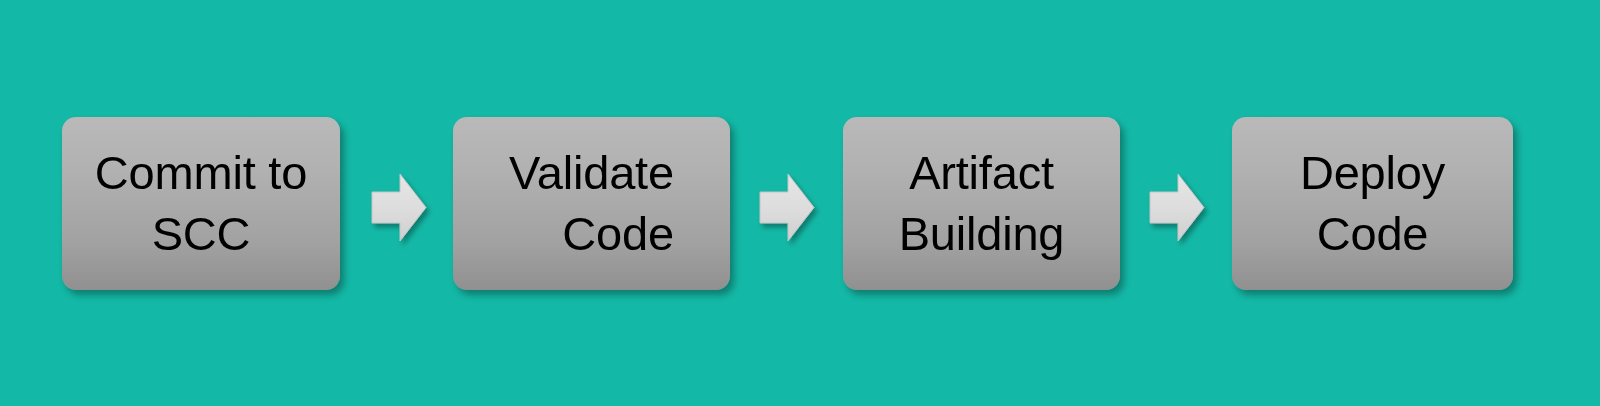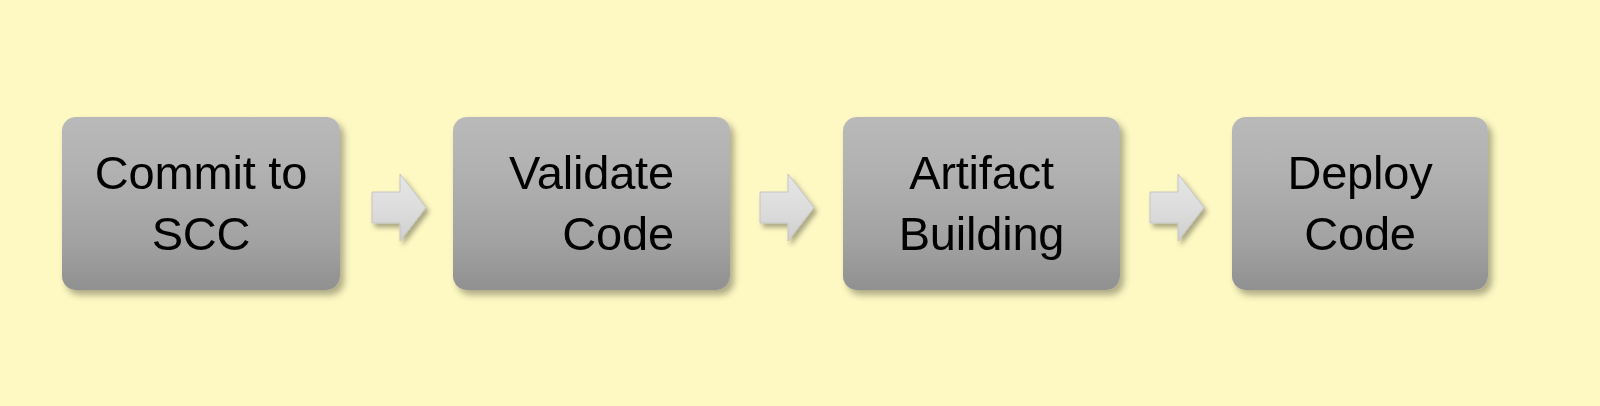--- a/index.html
+++ b/index.html
@@ -7,21 +7,21 @@
     padding: 0;
     background: #ffffff;
   }
   body {
     font-family: "Liberation Sans", sans-serif;
   }
   #canvas {
     position: relative;
     width: 1600px;
     height: 406px;
-    background: #fef9c3;
+    background: #14b8a6;
     overflow: hidden;
   }
 
   
   .stage-box {
     position: absolute;
     box-sizing: border-box;
     border-radius: 14px;
     background: linear-gradient(to bottom, #b9b9b9 0%, #b2b2b2 28%, #a2a2a2 72%, #909090 100%);
     box-shadow: 4px 5px 7px rgba(0,0,0,0.32);
@@ -110,18 +110,18 @@
           <stop offset="100%" stop-color="#cfcfcf"></stop>
         </linearGradient>
         <filter id="arrowShadow3" x="-40%" y="-40%" width="200%" height="200%">
           <feDropShadow dx="3" dy="4" stdDeviation="2.6" flood-color="#000000" flood-opacity="0.33"></feDropShadow>
         </filter>
       </defs>
       <polygon points="0,18 28,18 28,0 54,33.5 28,67 28,49 0,49" fill="url(#arrowGrad3)" stroke="#c4c4c4" stroke-width="1" filter="url(#arrowShadow3)"></polygon>
     </svg>
   </div>
 
-  <div class="stage-box" id="stage-3" style="left: 1232px; top: 117px; width: 256px; height: 173px;">
+  <div class="stage-box" id="stage-3" style="left: 1232px; top: 117px; width: 281px; height: 173px;">
     <span class="stage-label">Deploy
 Code</span>
   </div>
 
 </div>
 
 </body></html>

